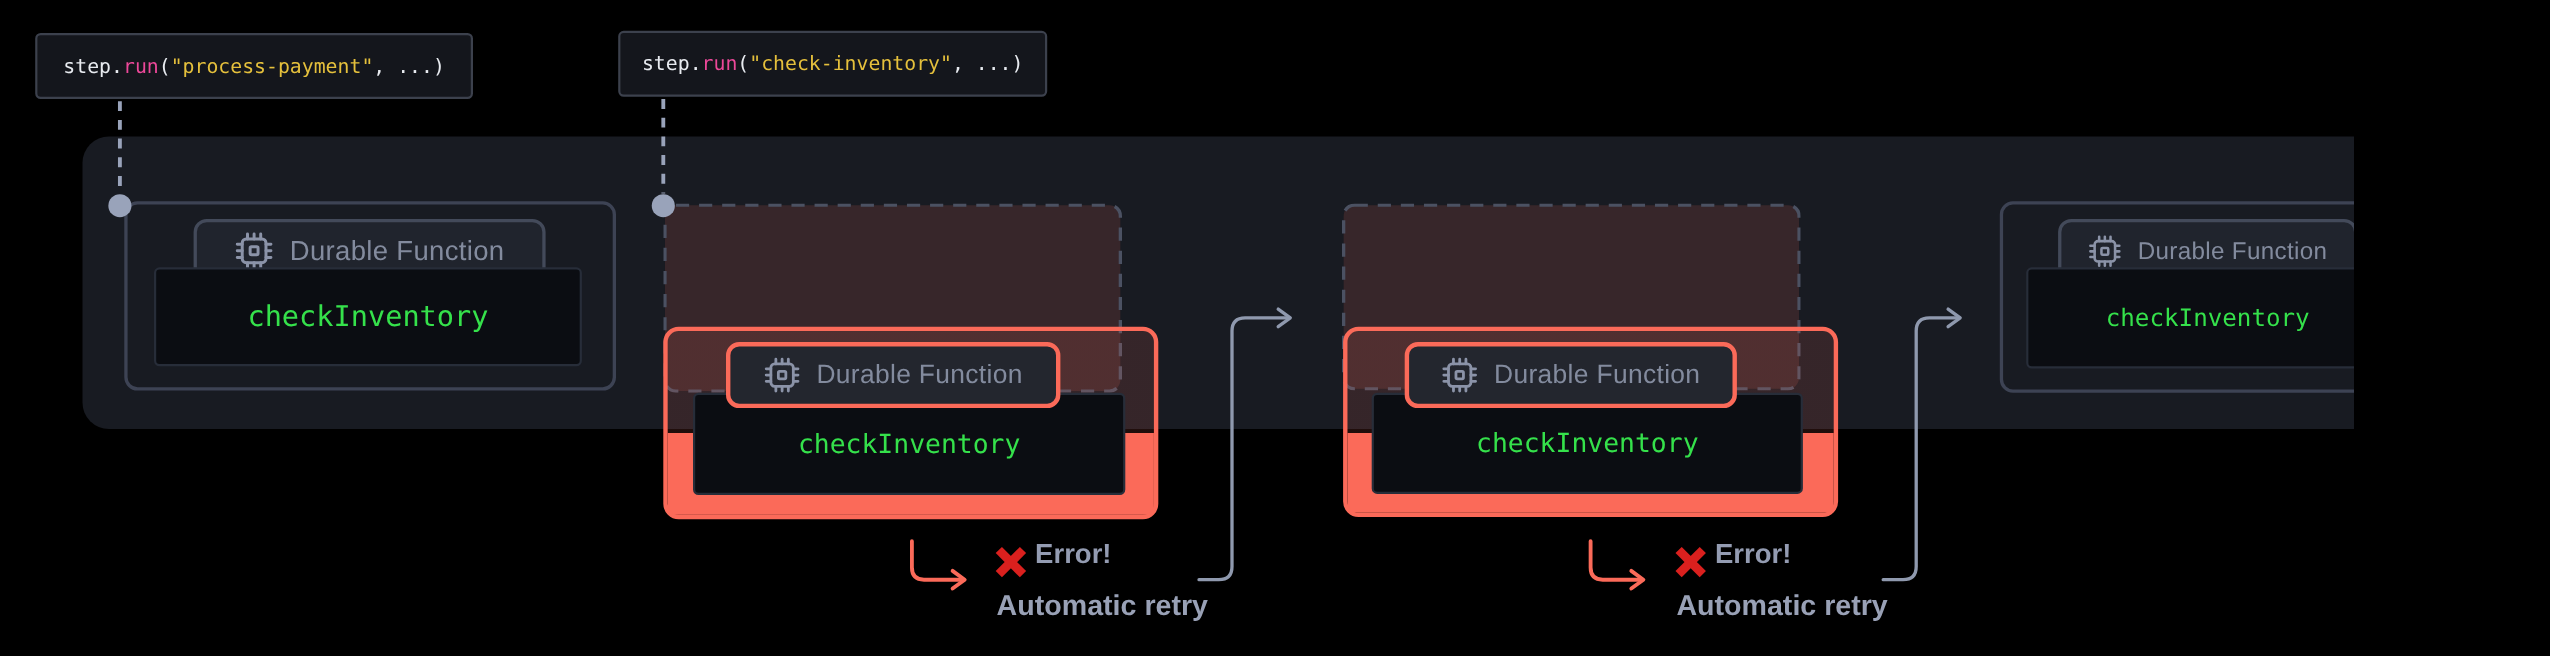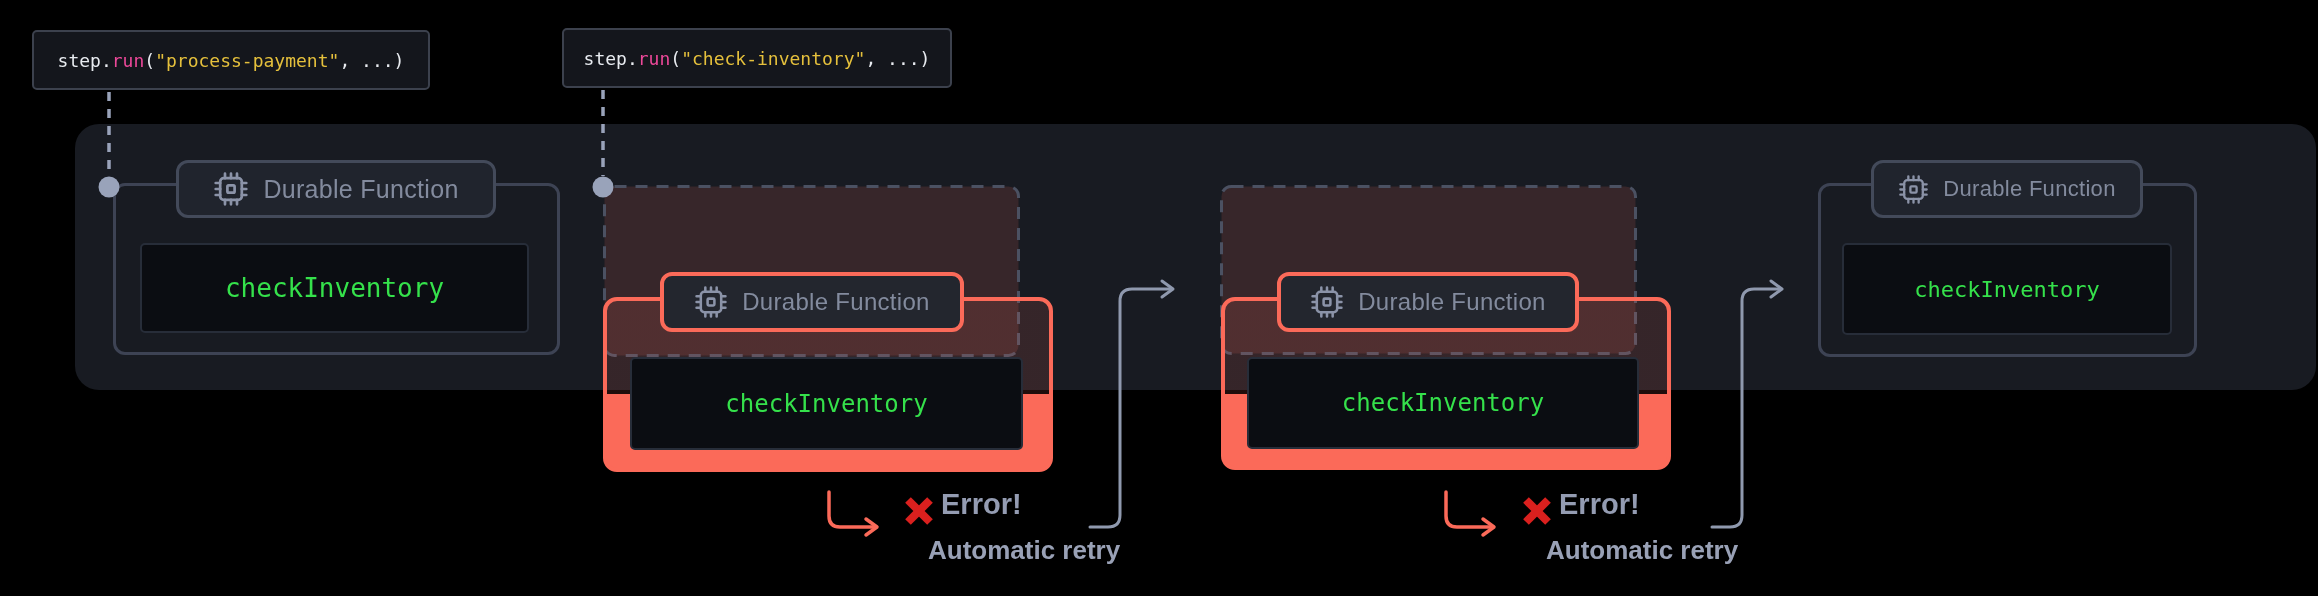--- a/index.html
+++ b/index.html
@@ -1,17 +1,17 @@
 <!DOCTYPE html>
 <html><head>
 <meta charset="utf-8">
 <style>
   html,body{margin:0;padding:0;background:#000;}
   .stage{
-    position:relative; width:2318px; height:596px; overflow:hidden;
+    position:relative; width:2140px; height:596px; overflow:hidden;
     background:#000; font-family:"Liberation Sans", sans-serif;
   }
   
   .panel{
     position:absolute; left:75px; top:124px; width:2241px; height:266px;
     background:#181b22; border-radius:24px;
   }
   
   .code-box{
     position:absolute; height:60px; background:#14161c;
@@ -42,21 +42,21 @@
   .card-red-2{ left:603px; top:297px; width:450px; height:175px; }
   .card-red-3{ left:1221px; top:297px; width:450px; height:173px; }
   
   .dashed-frame{ position:absolute; }
   .dashed-frame-2{ left:603px; top:185px; width:417px; height:172px; }
   .dashed-frame-3{ left:1220px; top:185px; width:417px; height:170px; }
   
   .badge{
     position:absolute; display:flex; align-items:center; justify-content:center;
     gap:14px; background:#20242d; border:3px solid #434a5a; border-radius:12px;
-    color:#838b9e; box-sizing:border-box; font-weight:500; letter-spacing:0.3px;
+    color:#838b9e; box-sizing:border-box; font-weight:500; letter-spacing:0.3px;margin-top:39px;
   }
   .badge .cpu{ color:#8b93a8; flex:0 0 auto; display:block; }
   .badge-1{ left:176px; top:160px; width:320px; height:58px; font-size:25px; }
   .badge-4{ left:1871px; top:160px; width:272px; height:58px; font-size:22px; }
   .badge-red{ border:4px solid #fb6a59; background:#23262e; }
   .badge-red-2{ left:660px; top:272px; width:304px; height:60px; font-size:24px; }
   .badge-red-3{ left:1277px; top:272px; width:302px; height:60px; font-size:24px; }
   
   .fn-box{
     position:absolute; background:#0b0d12; border:2px solid #272d39; border-radius:5px;
@@ -64,24 +64,24 @@
     font-family:"DejaVu Sans Mono", monospace; color:#35e14b; box-sizing:border-box;
   }
   .fn-box-1{ left:140px; top:243px; width:389px; height:90px; font-size:26px; }
   .fn-box-2{ left:630px; top:357px; width:393px; height:93px; font-size:24px; }
   .fn-box-3{ left:1247px; top:357px; width:392px; height:92px; font-size:24px; }
   .fn-box-4{ left:1842px; top:243px; width:330px; height:92px; font-size:22px; }
   
   .overlay{ position:absolute; left:0; top:0; width:2318px; height:596px; pointer-events:none; }
   
   .err-title{
-    position:absolute; color:#949cb2; font-size:29px; font-weight:700; line-height:30px;
+    position:absolute; color:#949cb2; font-size:25px; font-weight:700; line-height:30px;
   }
   .err-sub{
-    position:absolute; color:#99a1b6; font-size:26px; font-weight:600; line-height:30px;margin-left:22px;
+    position:absolute; color:#99a1b6; font-size:26px; font-weight:600; line-height:30px;
   }
   .err-title-1{ left:941px; top:489px; }
   .err-sub-1{ left:906px; top:535px; }
   .err-title-2{ left:1559px; top:489px; }
   .err-sub-2{ left:1524px; top:535px; }
 </style>
 </head>
 <body>
 
 <div class="stage">

